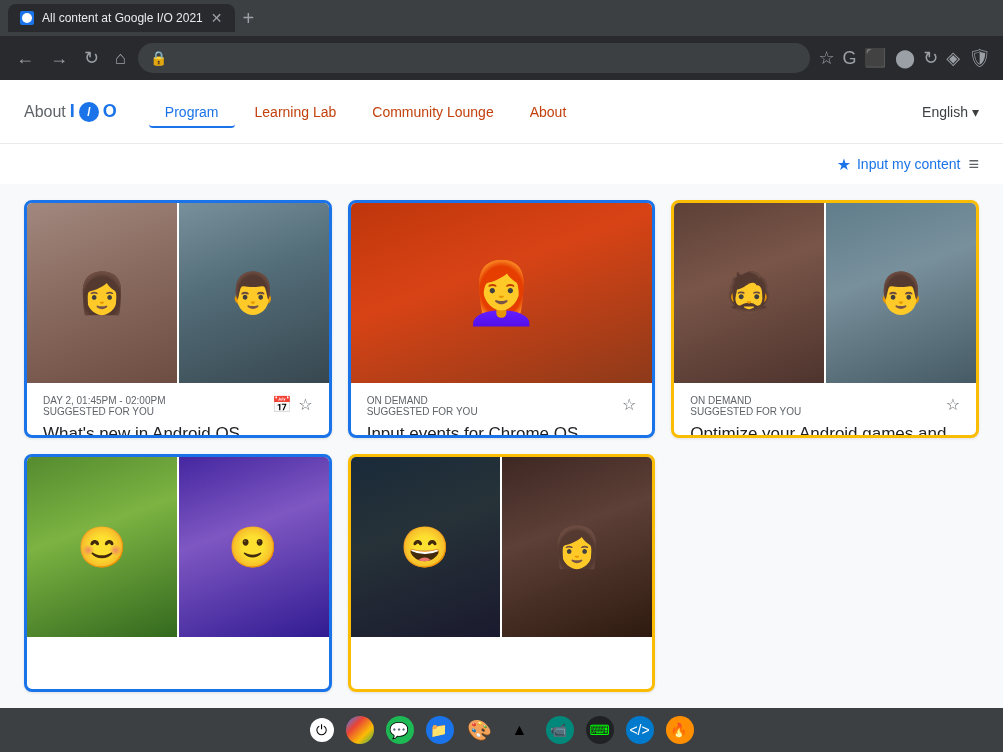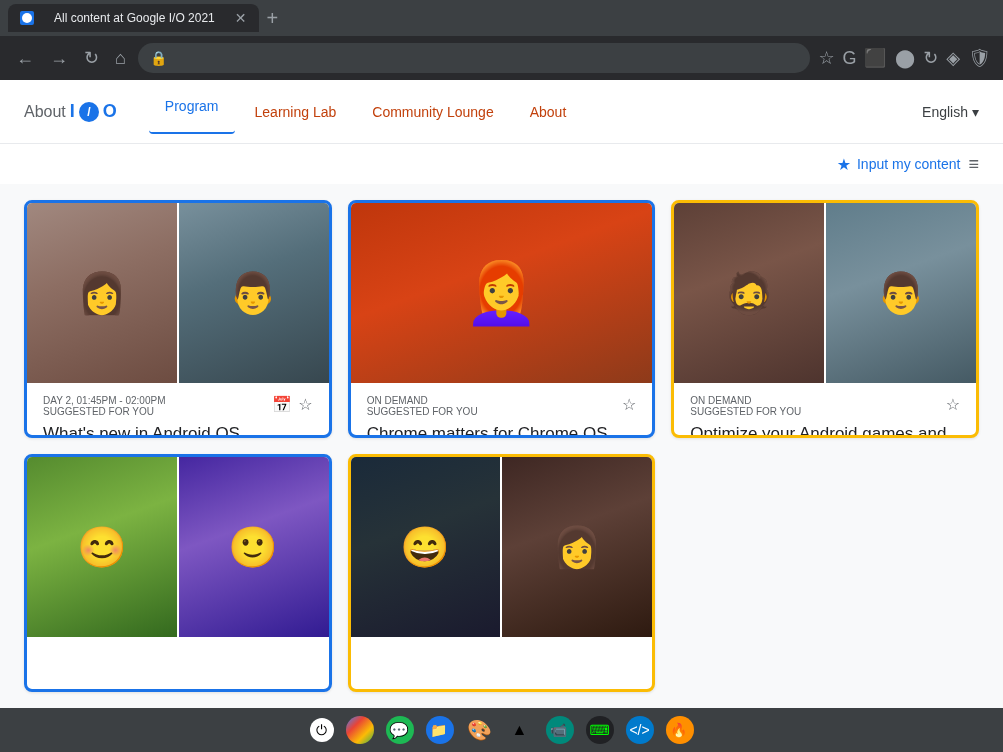--- a/index.html
+++ b/index.html
@@ -1,20 +1,20 @@
 <!DOCTYPE html>
 <html><head>
   <meta charset="utf-8">
   <style>
     * { margin: 0; padding: 0; box-sizing: border-box; }
     body { font-family: 'Google Sans', Arial, sans-serif; background: #fff; width: 1003px; height: 752px; overflow: hidden; }
 
     
     .browser-chrome { background: #3c4043; height: 36px; display: flex; align-items: center; padding: 0 8px; gap: 8px; }
-    .browser-tab { background: #292a2d; color: #e8eaed; font-size: 12px; padding: 0 12px; height: 28px; display: flex; align-items: center; gap: 20px; border-radius: 8px 8px 0 0; min-width: 200px; }
+    .browser-tab { background: #292a2d; color: #e8eaed; font-size: 12px; padding: 0 12px; height: 28px; display: flex; align-items: center; gap: 8px; border-radius: 8px 8px 0 0; min-width: 200px; }
     .tab-favicon { width: 14px; height: 14px; background: #1a73e8; border-radius: 2px; display: flex; align-items: center; justify-content: center; }
     .tab-close { margin-left: auto; color: #9aa0a6; font-size: 14px; cursor: pointer; }
     .new-tab-btn { color: #9aa0a6; font-size: 20px; cursor: pointer; }
     .browser-toolbar { background: #292a2d; height: 44px; display: flex; align-items: center; padding: 0 12px; gap: 8px; }
     .nav-btn { color: #9aa0a6; font-size: 18px; cursor: pointer; padding: 4px; }
     .address-bar { flex: 1; background: #3c4043; border-radius: 20px; height: 30px; display: flex; align-items: center; padding: 0 12px; gap: 8px; }
     .address-bar-icon { color: #9aa0a6; font-size: 14px; }
     .address-text { color: #e8eaed; font-size: 13px; }
     .toolbar-icons { display: flex; gap: 8px; align-items: center; }
     .toolbar-icon { color: #9aa0a6; font-size: 18px; cursor: pointer; }
@@ -83,21 +83,21 @@
 
 <div class="app-bar">
   <div class="logo">
     <span style="font-size:16px; color:#5f6368; font-weight:300;">About</span>
     <span style="font-size:18px; font-weight:700; color:#1a73e8;">I</span>
     <span style="display:inline-flex; align-items:center; justify-content:center; width:20px; height:20px; border-radius:50%; background:#1a73e8; color:#fff; font-size:12px; font-weight:700;">/</span>
     <span style="font-size:18px; font-weight:700; color:#1a73e8;">O</span>
   </div>
 
   <div class="nav-menu">
-    <a class="nav-item active" style="color:#1a73e8; border-bottom:2px solid #1a73e8; padding-bottom:18px;">
+    <a class="nav-item active" style="color:#1a73e8; border-bottom:2px solid #1a73e8; padding-bottom:6px;">
       <span>Program</span>
     </a>
     <a class="nav-item">
       <span>Learning Lab</span>
     </a>
     <a class="nav-item">
       <span>Community Lounge</span>
     </a>
     <a class="nav-item">
       <span>About</span>
@@ -150,21 +150,21 @@
     <div style="padding:12px 16px;">
       <div style="display:flex; justify-content:space-between; align-items:flex-start; margin-bottom:6px;">
         <div>
           <div style="font-size:10px; color:#5f6368; text-transform:uppercase; font-weight:500;">ON DEMAND</div>
           <div style="font-size:10px; color:#5f6368; text-transform:uppercase; font-weight:500;">SUGGESTED FOR YOU</div>
         </div>
         <div style="display:flex; gap:6px; align-items:center;">
           <span style="color:#5f6368; font-size:16px; cursor:pointer;">☆</span>
         </div>
       </div>
-      <div style="font-size:17px; color:#202124; font-weight:400; margin-bottom:8px; line-height:1.3;">Chrome matters for Chrome OS</div>
+      <div style="font-size:17px; color:#202124; font-weight:400; margin-bottom:8px; line-height:1.3;">Input events for Chrome OS</div>
 
     </div>
   </div>
 
   <div class="card card-border-yellow" style="border:3px solid #fbbc04; border-radius:8px; background:#fff; overflow:hidden; box-shadow:0 1px 3px rgba(0,0,0,0.1);">
     <div style="height:180px; display:grid; grid-template-columns:1fr 1fr; gap:2px; overflow:hidden;">
       <div style="background:linear-gradient(160deg,#5d4037 0%,#795548 40%,#4e342e 100%); display:flex; align-items:center; justify-content:center; font-size:40px;">🧔</div>
       <div style="background:linear-gradient(160deg,#607d8b 0%,#78909c 40%,#455a64 100%); display:flex; align-items:center; justify-content:center; font-size:40px;">👨</div>
     </div>
     <div style="padding:12px 16px;">

